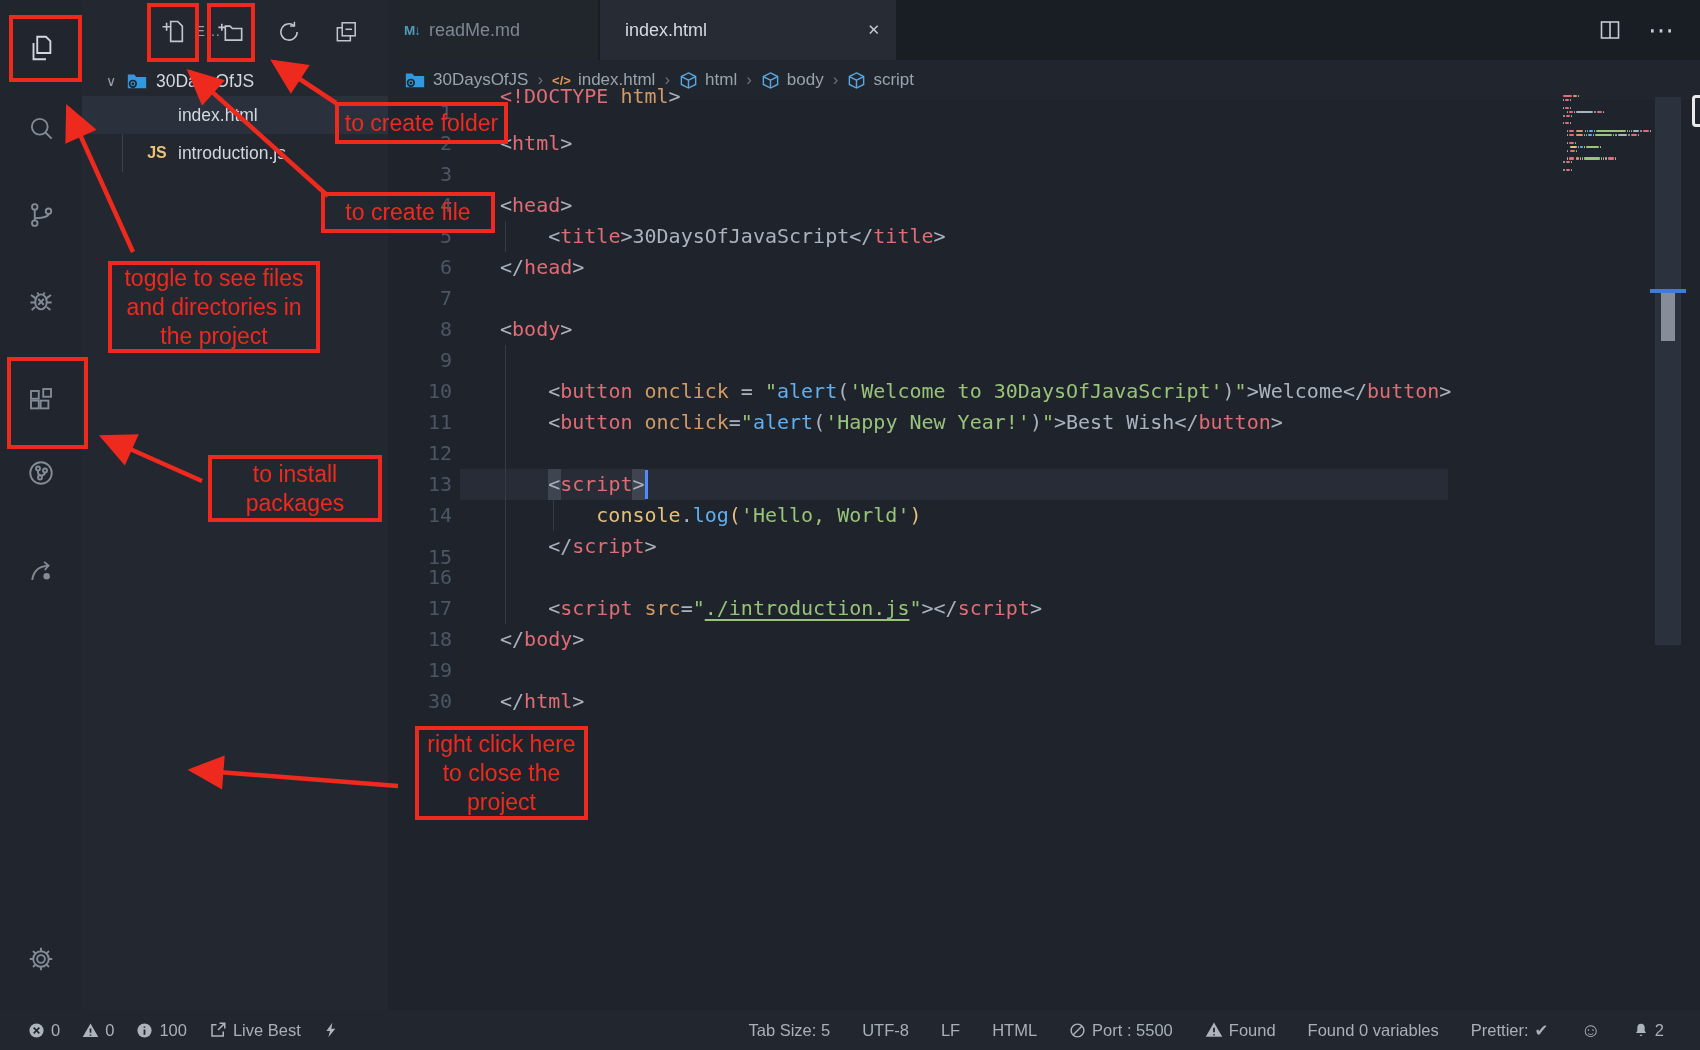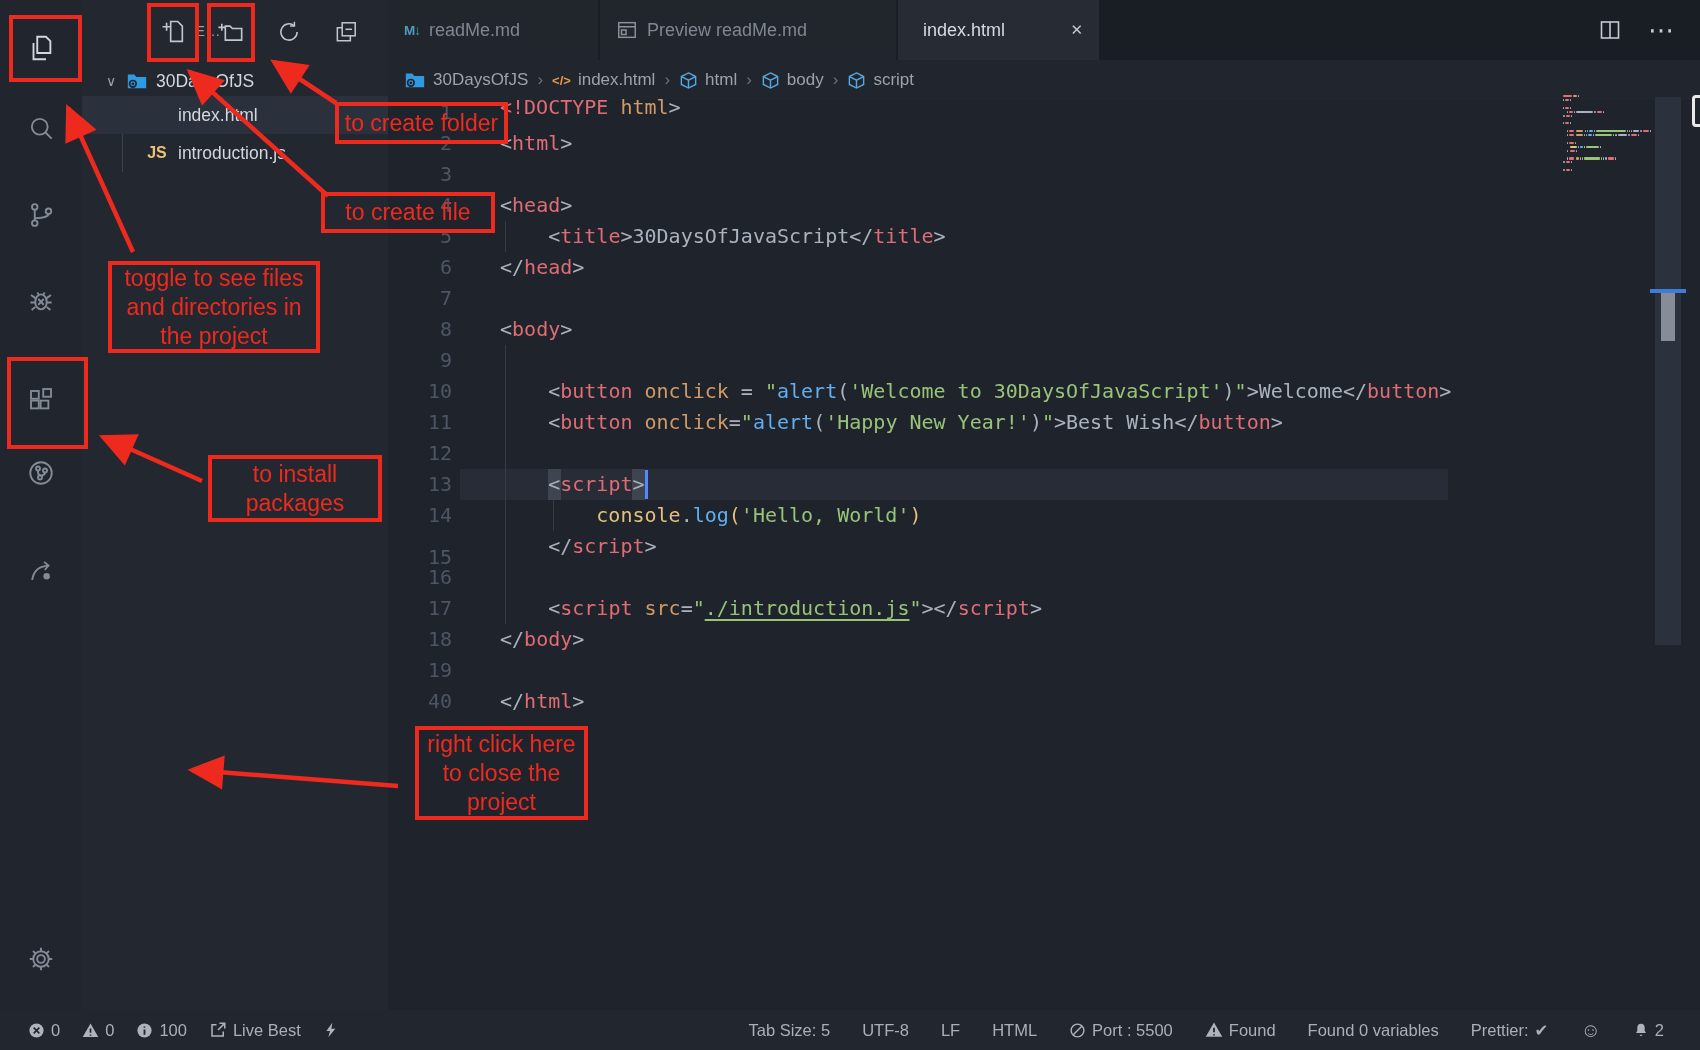--- a/index.html
+++ b/index.html
@@ -185,29 +185,20 @@
     <div class="abs tree-row" style="top: 134px;">
       <span class="ficon js" style="margin-left:60px">JS</span>
       <span style="margin-left:6px">introduction.js</span>
     </div>
   </div>
 
 <div class="abs" id="tab-strip">
     <div class="tab">
       <span class="md-icon">M↓</span>
       <span>readMe.md</span>
-    </div>
-    <div class="tab">
-      <span style="display:flex;stroke:#8a9199;fill:none;stroke-width:1.6">
-        <svg width="22" height="22" viewBox="0 0 24 24">
-          <rect x="3" y="4" width="18" height="16"></rect>
-          <path d="M3 8.5h18M6 12h5v5H6z"></path>
-        </svg>
-      </span>
-      <span>Preview readMe.md</span>
     </div>
     <div class="tab active">
       <span class="ficon html" style="width:auto"></span>
       <span>index.html</span>
       <span class="close">✕</span>
     </div>
     <div class="tab-actions">
       <span style="display:flex;stroke:#c5cad3;fill:none;stroke-width:1.6">
         <svg width="24" height="24" viewBox="0 0 24 24">
           <rect x="3.5" y="4" width="17" height="16"></rect>
@@ -264,21 +255,21 @@
       <span>script</span>
     </span>
   </div>
 
 <div class="abs" id="editor"></div>
 <div class="abs" id="cur-line-hl"></div>
 <div class="abs word-box" style="left:548px"></div>
 <div class="abs word-box" style="left:632px"></div>
 <div id="code-root">
     <div class="abs code-row gutter-num" style="top: 97px;">1</div>
-    <div class="abs code-row code-line" style="top: 92px;"><span style="color: rgb(224, 108, 117);">&lt;!DOCTYPE</span><span style="color: rgb(171, 178, 191);"> </span><span style="color: rgb(209, 154, 102);">html</span><span style="color: rgb(171, 178, 191);">&gt;</span></div>
+    <div class="abs code-row code-line" style="top: 81px;"><span style="color: rgb(224, 108, 117);">&lt;!DOCTYPE</span><span style="color: rgb(171, 178, 191);"> </span><span style="color: rgb(209, 154, 102);">html</span><span style="color: rgb(171, 178, 191);">&gt;</span></div>
     <div class="abs code-row gutter-num" style="top: 128px;">2</div>
     <div class="abs code-row code-line" style="top: 128px;"><span style="color: rgb(171, 178, 191);">&lt;</span><span style="color: rgb(224, 108, 117);">html</span><span style="color: rgb(171, 178, 191);">&gt;</span></div>
     <div class="abs code-row gutter-num" style="top: 159px;">3</div>
     <div class="abs code-row code-line" style="top: 159px;"></div>
     <div class="abs code-row gutter-num" style="top: 190px;">4</div>
     <div class="abs code-row code-line" style="top: 190px;"><span style="color: rgb(171, 178, 191);">&lt;</span><span style="color: rgb(224, 108, 117);">head</span><span style="color: rgb(171, 178, 191);">&gt;</span></div>
     <div class="abs code-row gutter-num" style="top: 221px;">5</div>
     <div class="abs code-row code-line" style="top: 221px;"><span style="color: rgb(171, 178, 191);">    &lt;</span><span style="color: rgb(224, 108, 117);">title</span><span style="color: rgb(171, 178, 191);">&gt;</span><span style="color: rgb(171, 178, 191);">30DaysOfJavaScript</span><span style="color: rgb(171, 178, 191);">&lt;/</span><span style="color: rgb(224, 108, 117);">title</span><span style="color: rgb(171, 178, 191);">&gt;</span></div>
     <div class="abs code-row gutter-num" style="top: 252px;">6</div>
     <div class="abs code-row code-line" style="top: 252px;"><span style="color: rgb(171, 178, 191);">&lt;/</span><span style="color: rgb(224, 108, 117);">head</span><span style="color: rgb(171, 178, 191);">&gt;</span></div>
@@ -301,21 +292,21 @@
     <div class="abs code-row gutter-num" style="top: 542px;">15</div>
     <div class="abs code-row code-line" style="top: 531px;"><span style="color: rgb(171, 178, 191);">    &lt;/</span><span style="color: rgb(224, 108, 117);">script</span><span style="color: rgb(171, 178, 191);">&gt;</span></div>
     <div class="abs code-row gutter-num" style="top: 562px;">16</div>
     <div class="abs code-row code-line" style="top: 562px;"></div>
     <div class="abs code-row gutter-num" style="top: 593px;">17</div>
     <div class="abs code-row code-line" style="top: 593px;"><span style="color: rgb(171, 178, 191);">    &lt;</span><span style="color: rgb(224, 108, 117);">script</span><span style="color: rgb(171, 178, 191);"> </span><span style="color: rgb(209, 154, 102);">src</span><span style="color: rgb(171, 178, 191);">=</span><span style="color: rgb(152, 195, 121);">"</span><span class="u-line" style="color: rgb(152, 195, 121);">./introduction.js</span><span style="color: rgb(152, 195, 121);">"</span><span style="color: rgb(171, 178, 191);">&gt;</span><span style="color: rgb(171, 178, 191);">&lt;/</span><span style="color: rgb(224, 108, 117);">script</span><span style="color: rgb(171, 178, 191);">&gt;</span></div>
     <div class="abs code-row gutter-num" style="top: 624px;">18</div>
     <div class="abs code-row code-line" style="top: 624px;"><span style="color: rgb(171, 178, 191);">&lt;/</span><span style="color: rgb(224, 108, 117);">body</span><span style="color: rgb(171, 178, 191);">&gt;</span></div>
     <div class="abs code-row gutter-num" style="top: 655px;">19</div>
     <div class="abs code-row code-line" style="top: 655px;"></div>
-    <div class="abs code-row gutter-num" style="top: 686px;">40</div>
+    <div class="abs code-row gutter-num" style="top: 686px;">30</div>
     <div class="abs code-row code-line" style="top: 686px;"><span style="color: rgb(171, 178, 191);">&lt;/</span><span style="color: rgb(224, 108, 117);">html</span><span style="color: rgb(171, 178, 191);">&gt;</span></div>
   </div>
 <div class="abs" id="cursor"></div>
 <div class="abs indent-guide" style="left:505px;top:221px;height:31px"></div>
 <div class="abs indent-guide" style="left:505px;top:345px;height:279px"></div>
 <div class="abs indent-guide" style="left:553px;top:500px;height:31px"></div>
 
 <div class="abs" id="minimap">
     <div class="mm-seg" style="left: 0px; top: 0px; width: 8.55px; background: rgb(224, 108, 117);"></div>
     <div class="mm-seg" style="left: 10.45px; top: 0px; width: 3.8px; background: rgb(209, 154, 102);"></div>

